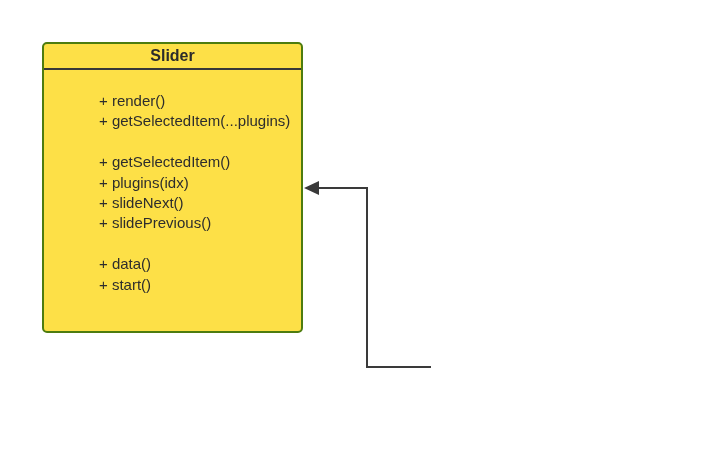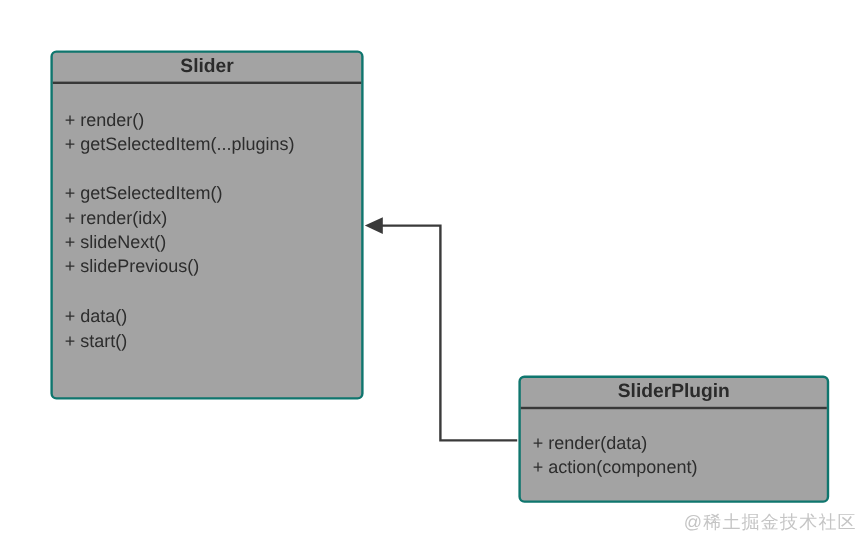--- a/index.html
+++ b/index.html
@@ -19,22 +19,22 @@
   .connector {
     position: absolute;
     left: 0;
     top: 0;
     width: 720px;
     height: 450px;
     pointer-events: none;
   }
   .uml-class {
     position: absolute;
-    background: #a3a3a3;
-    border: 2px solid #0f766e;
+    background: #fde047;
+    border: 2px solid #4d7c0f;
     border-radius: 5px;
     box-sizing: border-box;
   }
   .uml-class.slider {
     left: 42px;
     top: 42px;
     width: 261px;
     height: 291px;
   }
   .uml-class.plugin {
@@ -57,20 +57,21 @@
   }
   .uml-class.plugin .uml-body {
     padding-top: 19px;
   }
   .method {
     height: 20.4px;
     line-height: 20.4px;
     font-size: 15px;
     white-space: nowrap;
     color: #2d2d2d;
+    margin-left: 45px;
   }
   .blank-line {
     height: 20.4px;
   }
   .watermark {
     position: absolute;
     right: 6px;
     bottom: 5px;
     font-size: 15px;
     color: #c5c5c5;
@@ -87,32 +88,24 @@
     <polygon points="304,188 319,181 319,195" fill="#3a3a3a"></polygon>
   </svg>
 
   <div class="uml-class slider">
     <div class="uml-header">Slider</div>
     <div class="uml-body">
       <div class="method">+ render()</div>
       <div class="method">+ getSelectedItem(...plugins)</div>
       <div class="blank-line"></div>
       <div class="method">+ getSelectedItem()</div>
-      <div class="method">+ render(idx)</div>
+      <div class="method">+ plugins(idx)</div>
       <div class="method">+ slideNext()</div>
       <div class="method">+ slidePrevious()</div>
       <div class="blank-line"></div>
       <div class="method">+ data()</div>
       <div class="method">+ start()</div>
     </div>
   </div>
 
-  <div class="uml-class plugin">
-    <div class="uml-header">SliderPlugin</div>
-    <div class="uml-body">
-      <div class="method">+ render(data)</div>
-      <div class="method">+ action(component)</div>
-    </div>
-  </div>
 
-  <div class="watermark">@稀土掘金技术社区</div>
 
 </div>
 
 </body></html>

